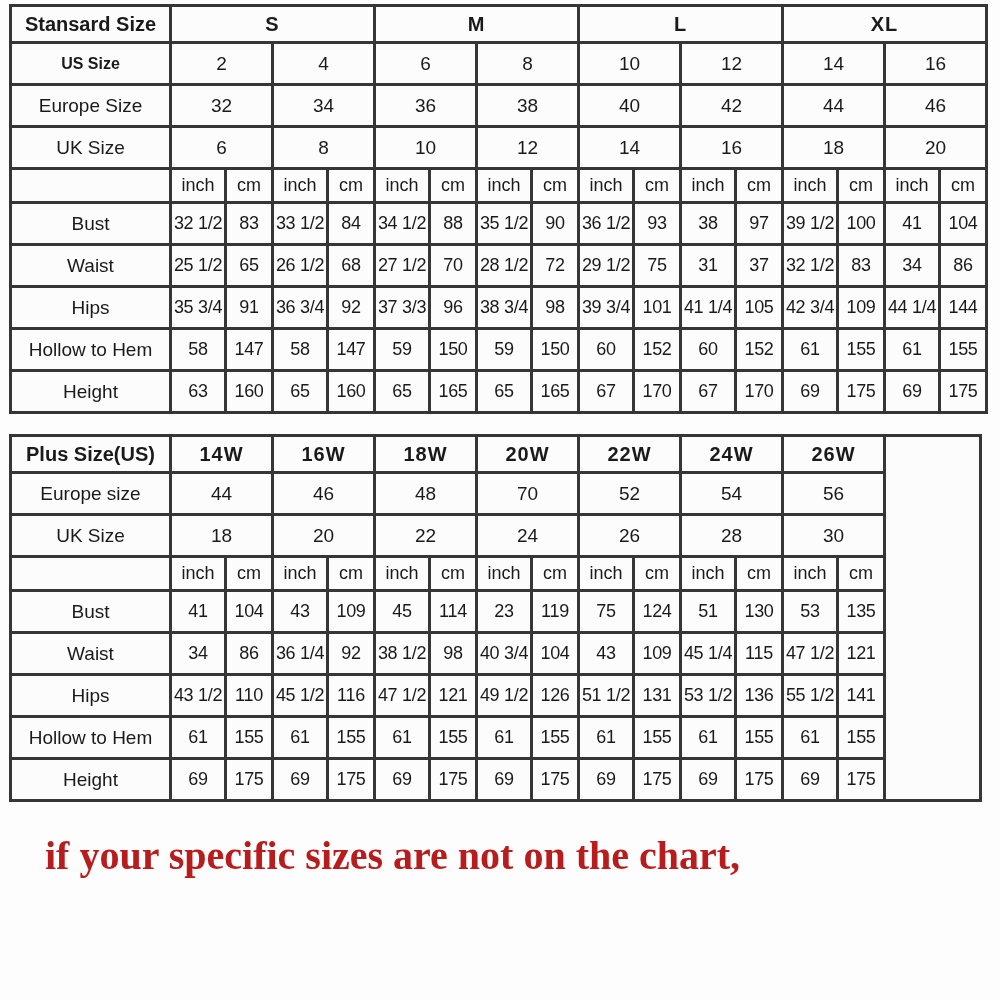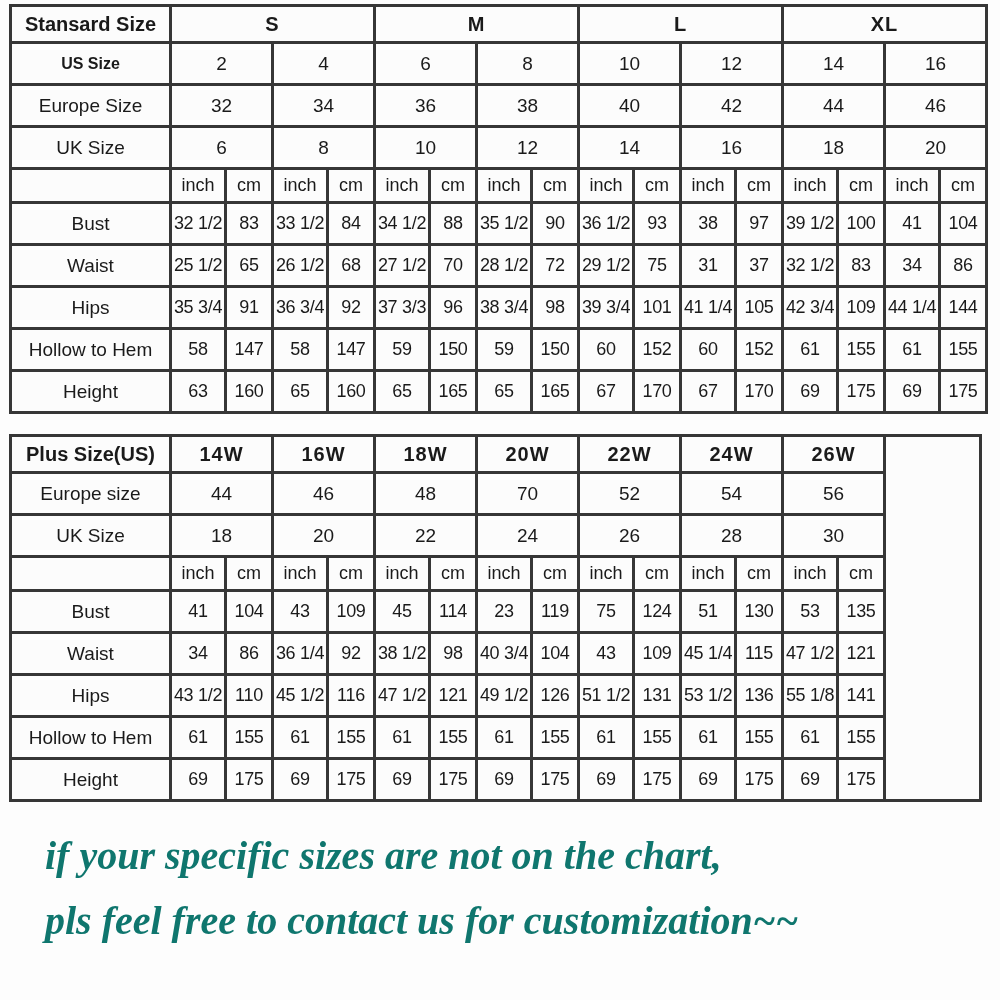--- a/index.html
+++ b/index.html
@@ -29,21 +29,21 @@
   tr.unit-row{height:34px;}
   tr.measure-row{height:42px;margin-left:40px;}
   tr.title-row th{font-weight:bold;font-size:20px;}
   tr.title-row td.group{font-weight:bold;font-size:20px;letter-spacing:1px;}
   #standard-table tbody tr:nth-child(2) th{font-weight:bold;font-size:16px;}
   .unit-row td{font-size:18px;margin-top:24px;}
   .measure-row td{font-size:18px;letter-spacing:-0.3px;}
   .footer{
     margin:30px 0 12px 36px;
     font-family:"Liberation Serif",serif;
-    font-weight:bold;color:#0f766e;font-style:italic;
+    font-weight:bold;color:#b91c1c;
   }
   .footer p{margin:0;font-size:40px;line-height:1.2;}
   .footer p + p{margin-top:17px;}
 </style>
 </head>
 <body>
 
 <div class="page">
   <table class="size-table" id="standard-table">
       <colgroup>
@@ -331,21 +331,21 @@
           <td>45 1/2</td>
           <td>116</td>
           <td>47 1/2</td>
           <td>121</td>
           <td>49 1/2</td>
           <td>126</td>
           <td>51 1/2</td>
           <td>131</td>
           <td>53 1/2</td>
           <td>136</td>
-          <td>55 1/8</td>
+          <td>55 1/2</td>
           <td>141</td>
         </tr>
         <tr class="measure-row">
           <th>Hollow to Hem</th>
           <td>61</td>
           <td>155</td>
           <td>61</td>
           <td>155</td>
           <td>61</td>
           <td>155</td>
@@ -372,15 +372,14 @@
           <td>175</td>
           <td>69</td>
           <td>175</td>
           <td>69</td>
           <td>175</td>
         </tr>
       </tbody>
     </table>
   <div class="footer">
     <p>if your specific sizes are not on the chart,</p>
-    <p>pls feel free to contact us for customization~~</p>
   </div>
 </div>
 
 </body></html>

